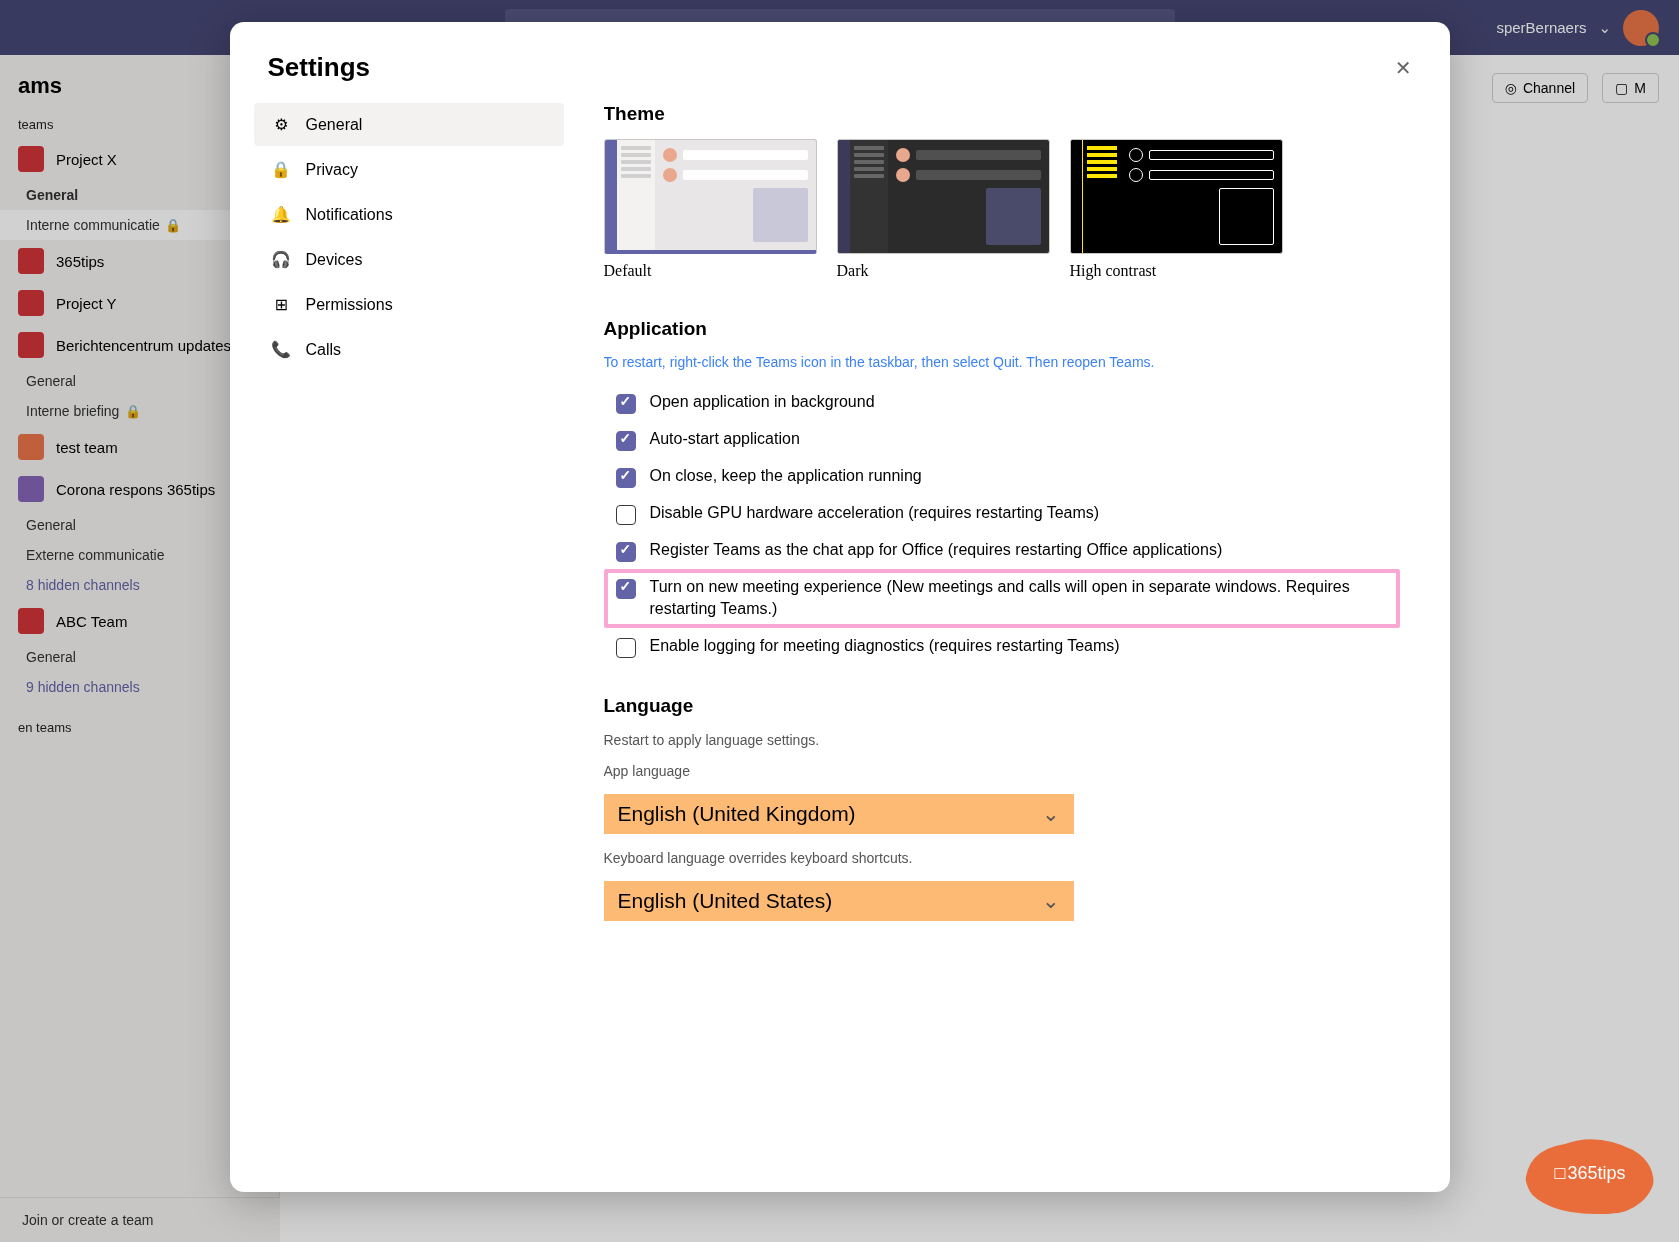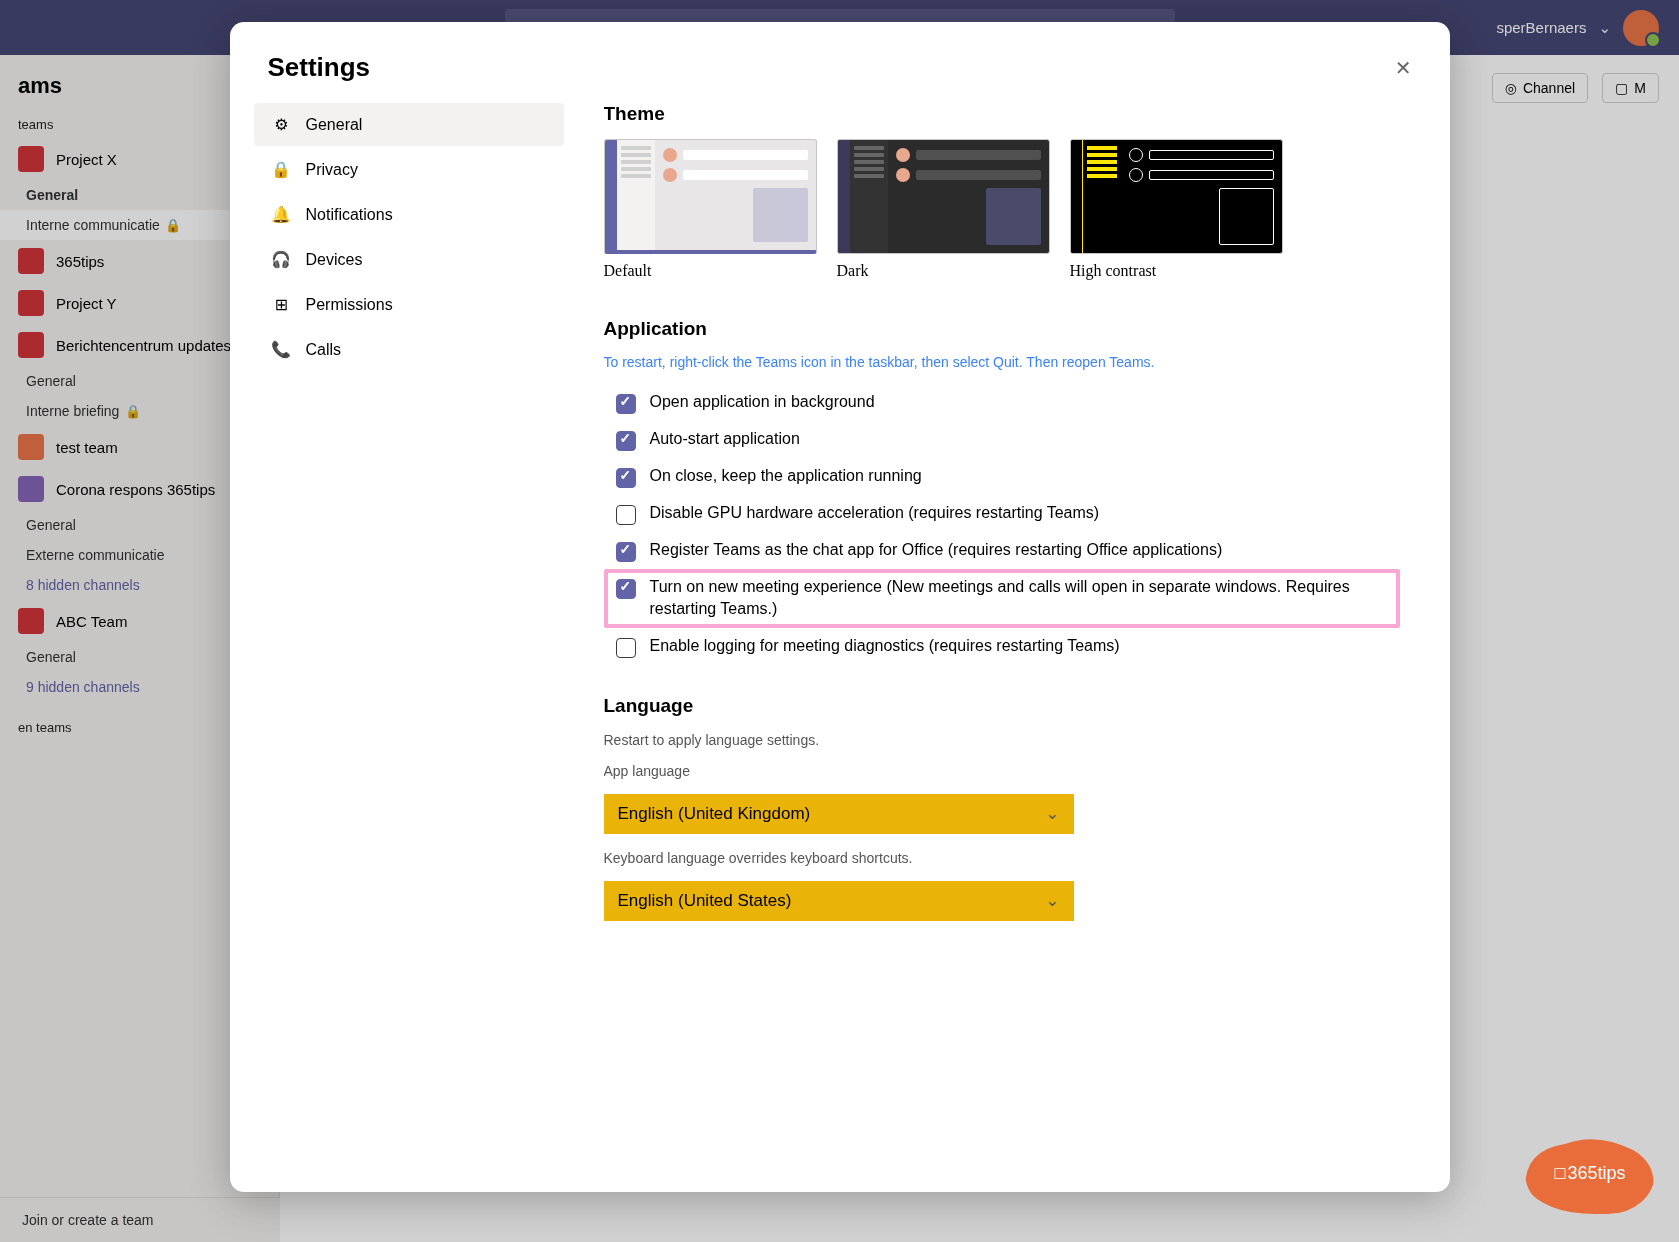--- a/index.html
+++ b/index.html
@@ -275,26 +275,26 @@
     left: 3px;
     font-size: 14px;
     font-weight: bold;
   }
   .chk-label { font-size: 16px; line-height: 1.4; }
   .chk-group { margin-bottom: 28px; }
   .lang-label { font-size: 14px; color: #555; margin: 15px 0; }
   .select {
     width: 470px;
     height: 40px;
-    background: #eab308;
+    background: #fdba74;
     display: flex;
     align-items: center;
     justify-content: space-between;
     padding: 0 14px;
-    font-size: 17px;
+    font-size: 21px;
     margin-bottom: 16px;
     cursor: pointer;
   }
   .chev { color: #555; }
   .logo-chip {
     position: absolute;
     bottom: 28px;
     right: 24px;
     width: 130px;
     height: 82px;

